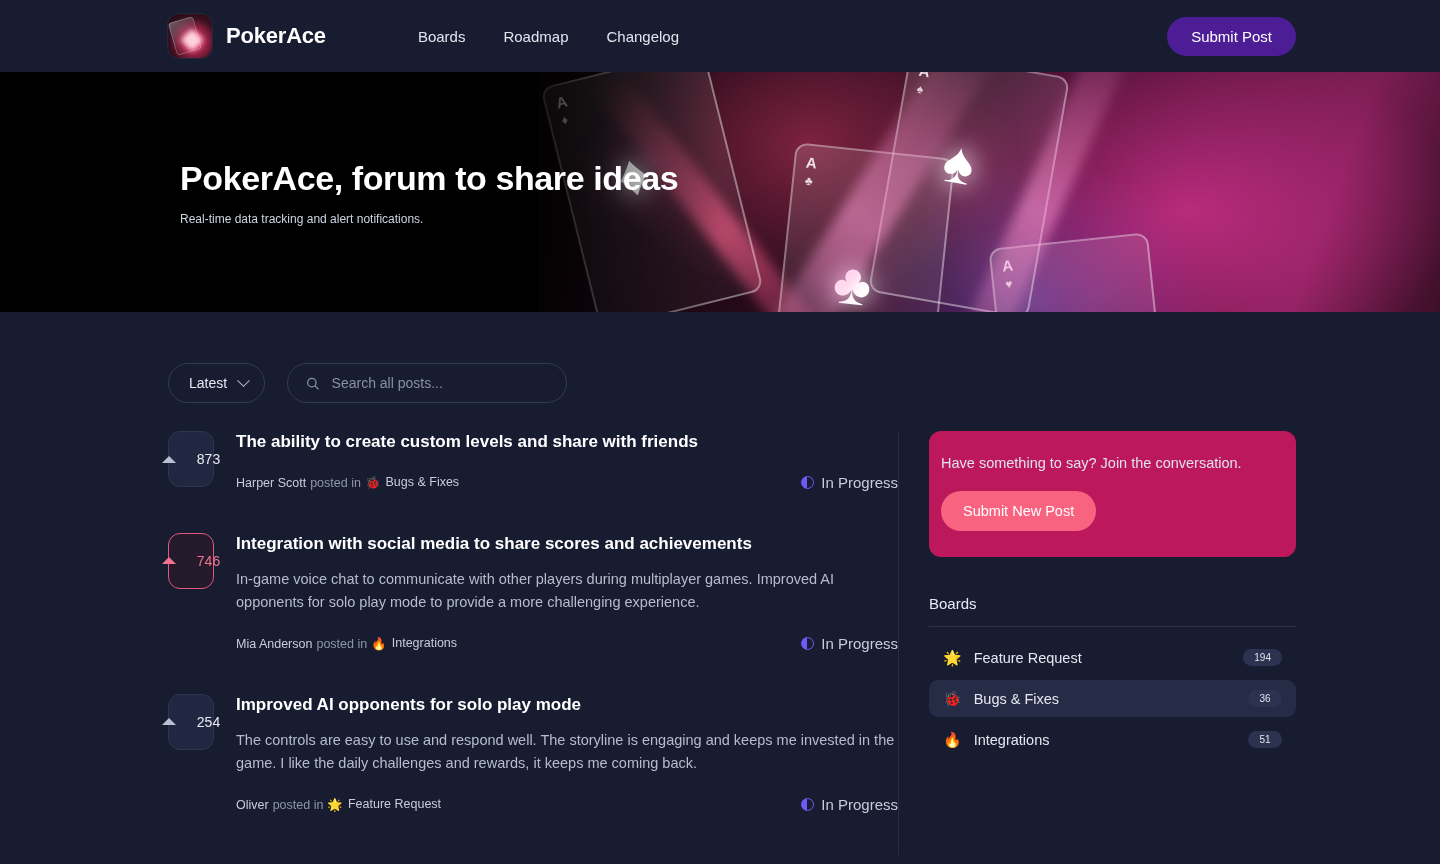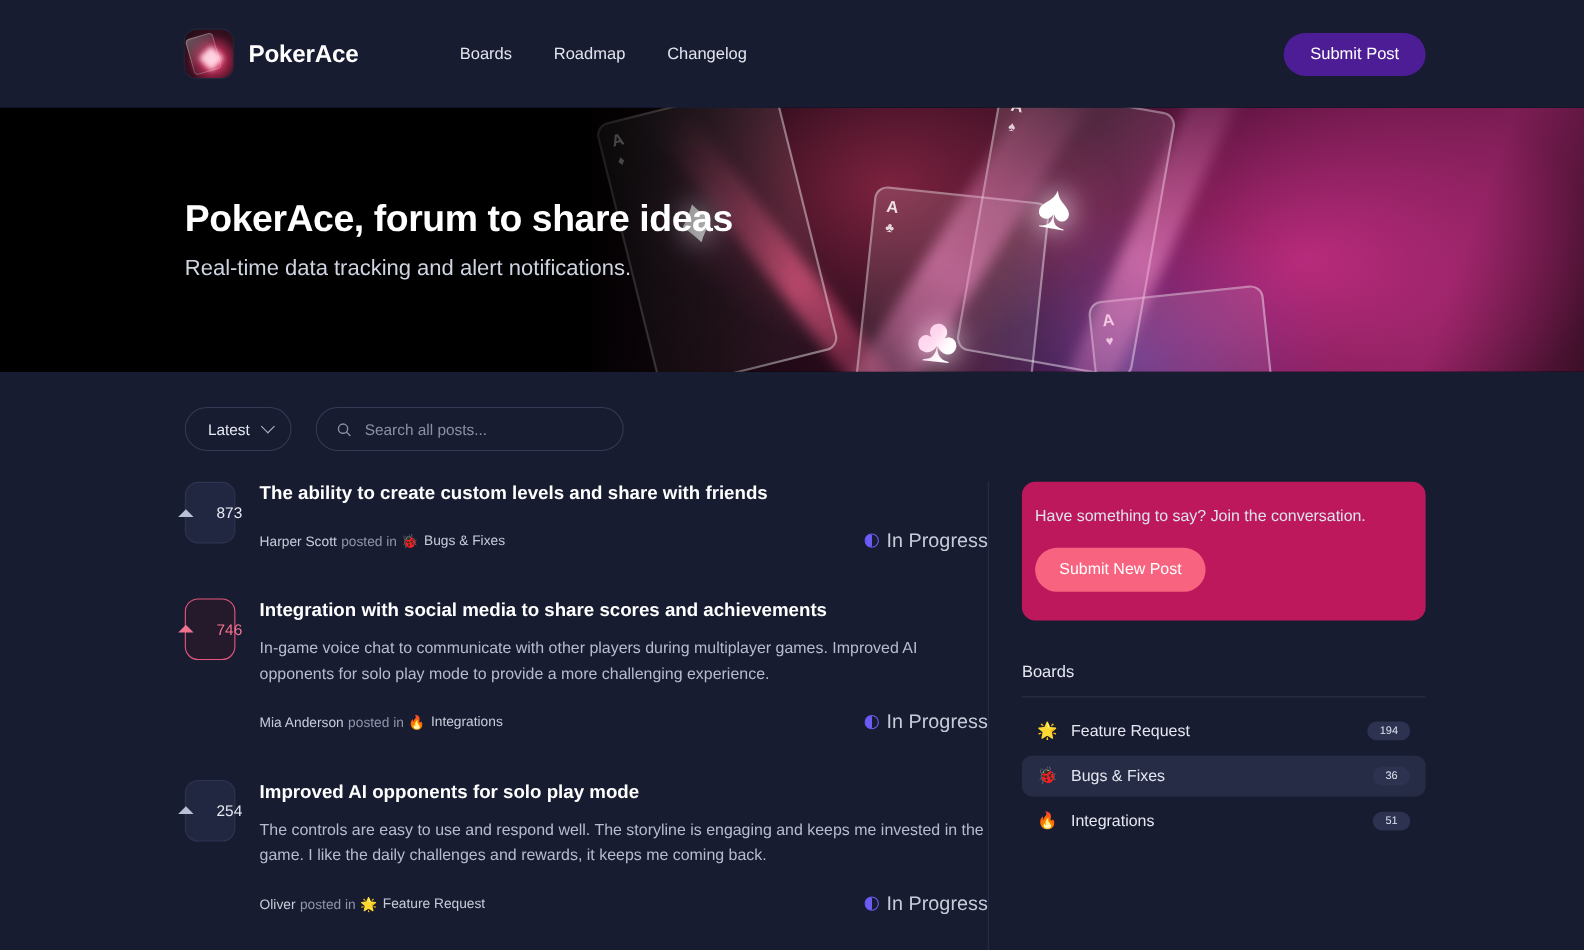--- a/index.html
+++ b/index.html
@@ -5,21 +5,21 @@
   * { box-sizing: border-box; margin: 0; padding: 0; }
   html, body {
     width: 1440px; height: 864px;
     background: #181c31;
     font-family: "Liberation Sans", sans-serif;
     overflow: hidden;
   }
 
   
   .nav {
-    height: 98px; width: 100%;
+    height: 72px; width: 100%;
     background: #181c31;
     display: flex; align-items: center;
     padding: 0 144px 0 168px;
     position: relative;
   }
   .brand { display: flex; align-items: center; gap: 14px; }
   .logo {
     width: 44px; height: 44px; border-radius: 11px;
     background: radial-gradient(circle at 58% 62%, #ff77a0 0%, #e0426e 16%, #8d2142 38%, #3a1020 62%, #170a12 100%);
     position: relative; overflow: hidden;
@@ -83,28 +83,28 @@
   .c4 { left: 462px; top: 168px; width: 160px; height: 230px; transform: rotate(-6deg); }
   .beam {
     position: absolute; background: linear-gradient(180deg, rgba(255,130,190,.0), rgba(255,150,210,.55), rgba(255,130,190,0));
     filter: blur(6px);
   }
   .b1 { left: 300px; top: -60px; width: 52px; height: 420px; transform: rotate(32deg); }
   .b2 { left: 480px; top: -80px; width: 40px; height: 440px; transform: rotate(24deg); }
   .b3 { left: 170px; top: -40px; width: 34px; height: 400px; transform: rotate(-38deg);
         background: linear-gradient(180deg, rgba(255,90,140,0), rgba(255,90,140,.6), rgba(255,90,140,0)); }
 
-  .hero-text { position: absolute; left: 168px; top: 0; height: 100%;
+  .hero-text { position: absolute; left: 180px; top: 0; height: 100%;
     display: flex; flex-direction: column; justify-content: center; z-index: 5; }
   .hero-title { color: #fff; font-size: 34px; font-weight: 700; letter-spacing: -.4px; }
-  .hero-sub { color: #cfd4e2; font-size: 20px; margin-top: 14px; }
+  .hero-sub { color: #cfd4e2; font-size: 12px; margin-top: 14px; }
 
   
   .page { padding: 0 144px 0 168px; }
-  .toolbar { display: flex; align-items: center; gap: 22px; padding-top: 32px; }
+  .toolbar { display: flex; align-items: center; gap: 22px; padding-top: 32px; margin-top: 19px; }
   .sort-select {
     display: flex; align-items: center; gap: 12px;
     border: 1px solid #343a55; border-radius: 999px;
     height: 40px; padding: 0 16px 0 20px;
     color: #e6e9f2; font-size: 14px; background: transparent; cursor: pointer;
   }
   .chev { width: 9px; height: 9px; border-right: 1.6px solid #aeb4c6; border-bottom: 1.6px solid #aeb4c6;
     transform: rotate(45deg) translate(-2px,-2px); }
   .search-box {
     display: flex; align-items: center; gap: 12px;
@@ -137,21 +137,21 @@
   .vote.active .tri { border-bottom-color: #f0748f; }
   .vote.active .count { color: #f0748f; }
 
   .post-body { flex: 1; min-width: 0; }
   .post-title { color: #fff; font-size: 17px; font-weight: 600; line-height: 1.35; }
   .post-desc { color: #b6bccd; font-size: 14.5px; line-height: 1.62; margin-top: 12px; }
   .post-meta { display: flex; align-items: center; margin-top: 20px; }
   .meta-left { color: #8f95ab; font-size: 12.5px; display: flex; align-items: flex-end; gap: 4px; }
   .meta-author { color: #c8ccd9; }
   .meta-board { color: #c8ccd9; display: inline-flex; align-items: center; gap: 5px; }
-  .status { margin-left: auto; display: flex; align-items: center; gap: 7px; color: #c8ccd9; font-size: 18px; }
+  .status { margin-left: auto; display: flex; align-items: center; gap: 7px; color: #c8ccd9; font-size: 15px; }
   .status-dot {
     width: 13px; height: 13px; border-radius: 50%;
     border: 1.6px solid #6c5cf5;
     background: linear-gradient(90deg, #6c5cf5 50%, transparent 50%);
   }
 
   
   .cta-card { background: #be185d; border-radius: 12px; padding: 24px 12px 26px; }
   .cta-text { color: #dfe3ee; font-size: 14.5px; }
   .cta-btn {

